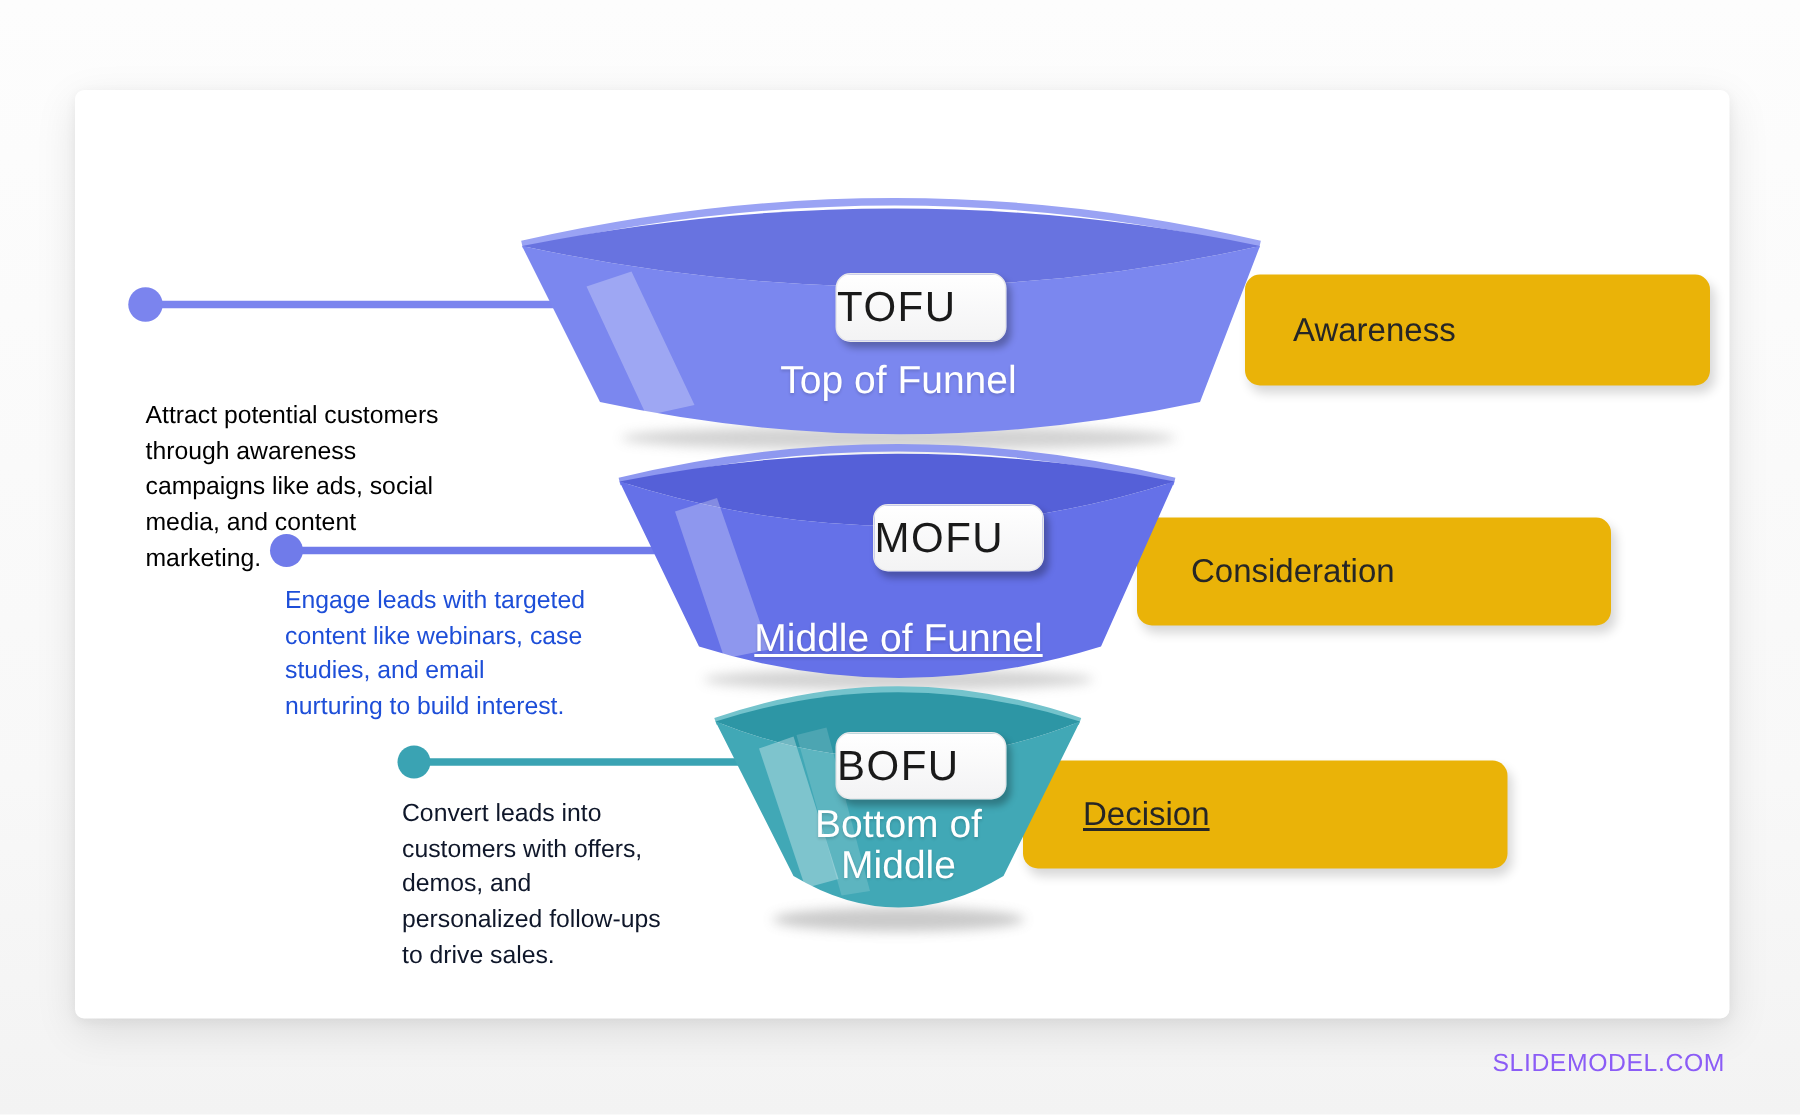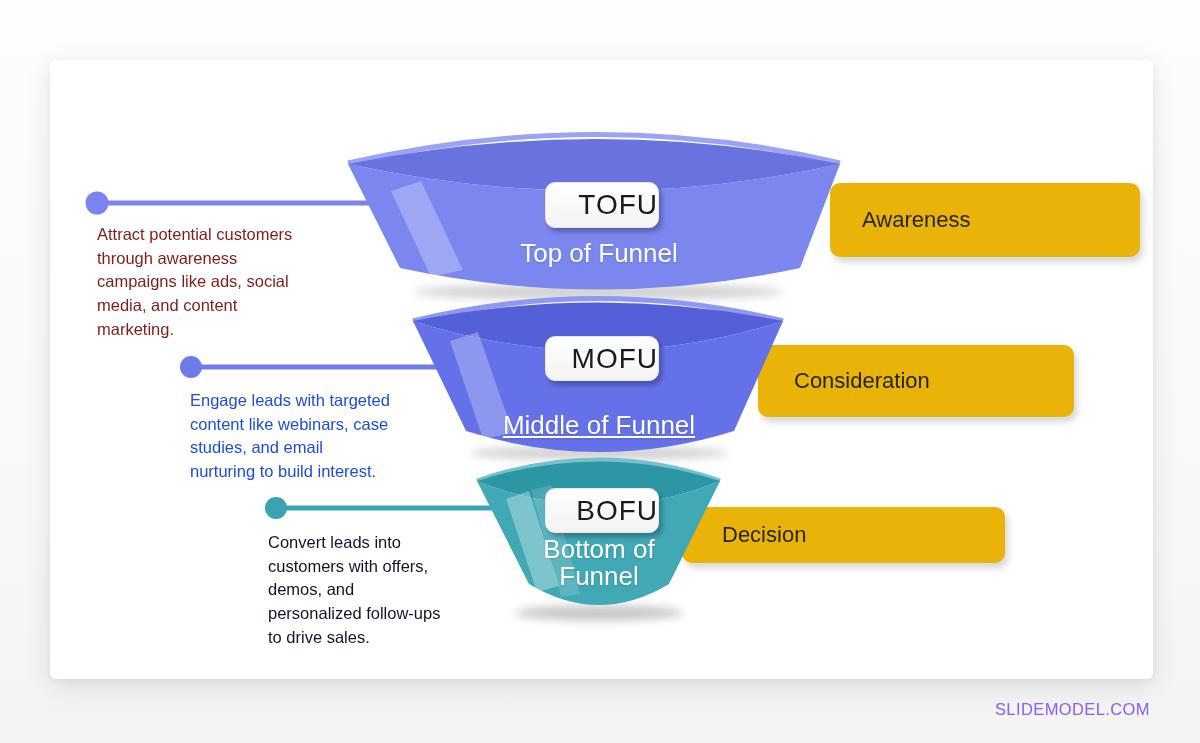--- a/index.html
+++ b/index.html
@@ -14,31 +14,31 @@
     box-shadow:0 8px 28px rgba(0,0,0,0.10), 0 2px 8px rgba(0,0,0,0.05);
   }
   .outcome{
     position:absolute;display:flex;align-items:center;
     background:#eab308;border-radius:10px;
     box-shadow:3px 5px 7px rgba(0,0,0,0.16);
     font-size:22px;color:#262626;
   }
   .outcome-0{left:830px;top:183px;width:278px;height:74px;padding-left:32px;}
   .outcome-1{left:758px;top:345px;width:280px;height:72px;padding-left:36px;}
-  .outcome-2{left:682px;top:507px;width:283px;height:56px;padding-left:40px;}
+  .outcome-2{left:682px;top:507px;width:283px;height:72px;padding-left:40px;text-decoration:underline;}
   svg.diagram{position:absolute;left:0;top:0;pointer-events:none;}
   .badge{
-    position:absolute;display:flex;align-items:center;justify-content:flex-end;
+    position:absolute;display:flex;align-items:center;justify-content:flex-start;
     background:linear-gradient(180deg,#ffffff 0%,#f3f3f4 100%);
     border-radius:10px;border:1px solid #e8e8ea;
     box-shadow:3px 4px 5px rgba(0,0,0,0.28);
-    font-size:28px;letter-spacing:1px;color:#1a1a1a;
+    font-size:28px;letter-spacing:1px;color:#1a1a1a;margin-left:12px;
   }
   .badge-0{left:545px;top:182px;width:112px;height:44px;}
-  .badge-1{left:545px;top:336px;width:112px;height:43px;}
+  .badge-1{left:570px;top:336px;width:112px;height:43px;}
   .badge-2{left:545px;top:488px;width:112px;height:43px;}
   .caption{
     position:absolute;text-align:center;color:#ffffff;font-size:26px;
     white-space:pre-line;line-height:27px;
     text-shadow:0 1px 2px rgba(0,0,0,0.15);
   }
   .caption-0{left:449px;width:300px;top:240px;}
   .caption-1{left:449px;width:300px;top:412px;text-decoration:underline;}
   .caption-2{left:524px;width:150px;top:536px;}
   .desc{
@@ -108,23 +108,23 @@
 <div class="badge badge-1">
   <span>MOFU</span>
 </div>
 <div class="badge badge-2">
   <span>BOFU</span>
 </div>
 
 <div class="caption caption-0">Top of Funnel</div>
 <div class="caption caption-1">Middle of Funnel</div>
 <div class="caption caption-2">Bottom of
-Funnel</div>
+Middle</div>
 
-<div class="desc desc-0" style="color: #7f1d1d;">Attract potential customers
+<div class="desc desc-0" style="color: #000000; margin-top: 43px;">Attract potential customers
 through awareness
 campaigns like ads, social
 media, and content
 marketing.</div>
 <div class="desc desc-1" style="color: #1d4ed8;">Engage leads with targeted
 content like webinars, case
 studies, and email
 nurturing to build interest.</div>
 <div class="desc desc-2" style="color: #0f172a;">Convert leads into
 customers with offers,

